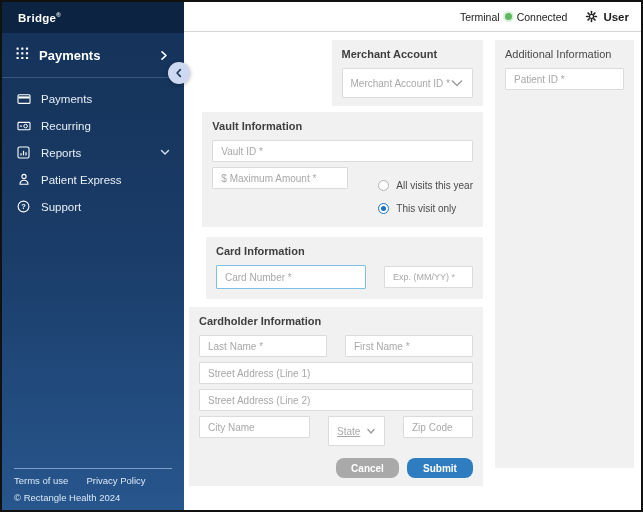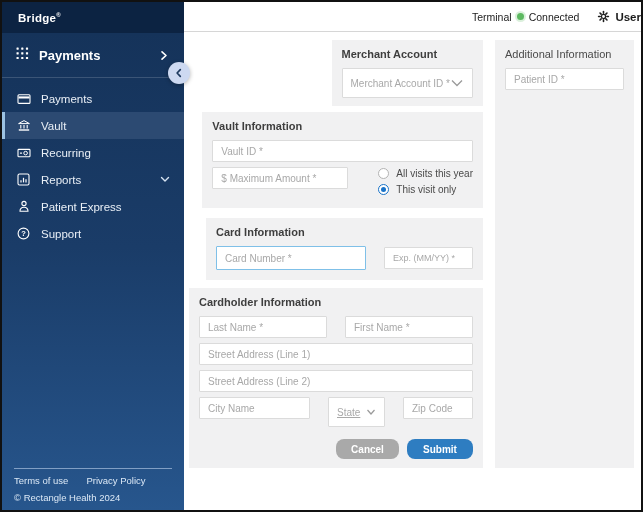--- a/index.html
+++ b/index.html
@@ -33,21 +33,21 @@
   .side-link { cursor:pointer; }
 
   
   .collapse-btn { position:absolute; left:166px; top:60px; width:22px; height:22px; border-radius:50%;
                   background:#cdd9f1; box-shadow:0 1px 4px rgba(0,0,0,.3); z-index:6;
                   display:flex; align-items:center; justify-content:center; cursor:pointer; }
 
   
   .content { flex:1; min-width:0; display:flex; flex-direction:column; background:#fff; }
   .topbar { height:30px; flex:none; display:flex; align-items:center; justify-content:flex-end;
-            border-bottom:1px solid #d6d6d6; font-size:10.5px; color:#1c1c1c; }
+            padding-right:12px; border-bottom:1px solid #d6d6d6; font-size:10.5px; color:#1c1c1c; }
   .tb-text { margin:0 2px; }
   .status-dot { width:7px; height:7px; border-radius:50%; background:#5db961;
                 box-shadow:0 0 0 2px rgba(93,185,97,.22); margin:0 3px; }
   .user-group { display:flex; align-items:center; gap:5px; margin-left:16px; font-size:11.5px; font-weight:700; cursor:pointer; }
 
   .page { flex:none; height:436px; display:flex; gap:12px; padding:8px 7px 0 5px; align-items:stretch; }
   .col-main { width:294px; flex:none; display:flex; flex-direction:column;align-items:flex-end; }
   .col-right { flex:1; }
 
   .panel { background:#f1f1f2; padding:8px 10px 8px 10px; }
@@ -60,21 +60,21 @@
             color:#333; width:100%; font-family:inherit; border-radius:1px; outline:none; }
   .tfield::placeholder { color:#a8a8a8; opacity:1; }
   .selfield { height:30px; border:1px solid #dbdbdb; background:#fff; padding:0 8px; font-size:10px;
               display:flex; align-items:center; justify-content:space-between; color:#a8a8a8;
               border-radius:1px; cursor:pointer; }
   .fr { display:flex; gap:18px; margin-bottom:5px; }
   .mb5 { margin-bottom:5px; }
 
   .maxamt { width:136px; flex:none; }
   .radio-group { margin-left:12px; padding-top:1px; }
-  .radio-row { display:flex; align-items:center; gap:7px; font-size:10px; color:#4a4a4a; margin-bottom:5px; cursor:pointer; }
+  .radio-row { display:flex; align-items:center; gap:7px; font-size:10px; color:#4a4a4a; margin-bottom:5px; cursor:pointer;margin-top:12px; }
   .radio { width:11px; height:11px; border-radius:50%; border:1px solid #b3b3b3; background:#fff; position:relative; flex:none; }
   .radio.selected { border-color:#1a73c8; }
   .radio.selected::after { content:""; position:absolute; left:2px; top:2px; width:5px; height:5px;
                            border-radius:50%; background:#1a73c8; }
 
   .card-input { height:24px; border:1px solid #7fc0e8; }
   .exp-input { width:89px; flex:none; font-size:9px; }
 
   .statefield { width:57px; flex:none;text-decoration:underline; }
   .zipfield { width:70px; flex:none; }
@@ -127,32 +127,20 @@
         <div class="nav-item">
           <span class="ni-icon">
             <svg width="14" height="12" viewBox="0 0 14 12">
                 <rect x="1" y="1.8" width="12" height="8.6" rx="1" fill="none" stroke="#fff" stroke-width="1.1"></rect>
                 <rect x="1.5" y="3.4" width="11" height="2.1" fill="#fff"></rect>
               </svg>
           </span>
           <span class="ni-label">Payments</span>
         </div>
 
-        <div class="nav-item active">
-          <span class="ni-icon">
-            <svg width="14" height="13" viewBox="0 0 14 13" fill="none" stroke="#fff">
-              <path d="M1.6 4.6 L7 1.6 L12.4 4.6 Z" stroke-width="1"></path>
-              <line x1="3.8" y1="6" x2="3.8" y2="9.4" stroke-width="1.1"></line>
-              <line x1="7" y1="6" x2="7" y2="9.4" stroke-width="1.1"></line>
-              <line x1="10.2" y1="6" x2="10.2" y2="9.4" stroke-width="1.1"></line>
-              <line x1="1.8" y1="11" x2="12.2" y2="11" stroke-width="1.4"></line>
-            </svg>
-          </span>
-          <span class="ni-label">Vault</span>
-        </div>
 
         <div class="nav-item">
           <span class="ni-icon">
             <svg width="14" height="12" viewBox="0 0 14 12" fill="none" stroke="#fff">
               <rect x="1" y="2.4" width="12" height="7.4" rx="0.9" stroke-width="1.1"></rect>
               <circle cx="8.6" cy="6.1" r="1.8" stroke-width="1"></circle>
               <line x1="3.4" y1="6.1" x2="4.6" y2="6.1" stroke-width="1.1" stroke-linecap="round"></line>
             </svg>
           </span>
           <span class="ni-label">Recurring</span>

